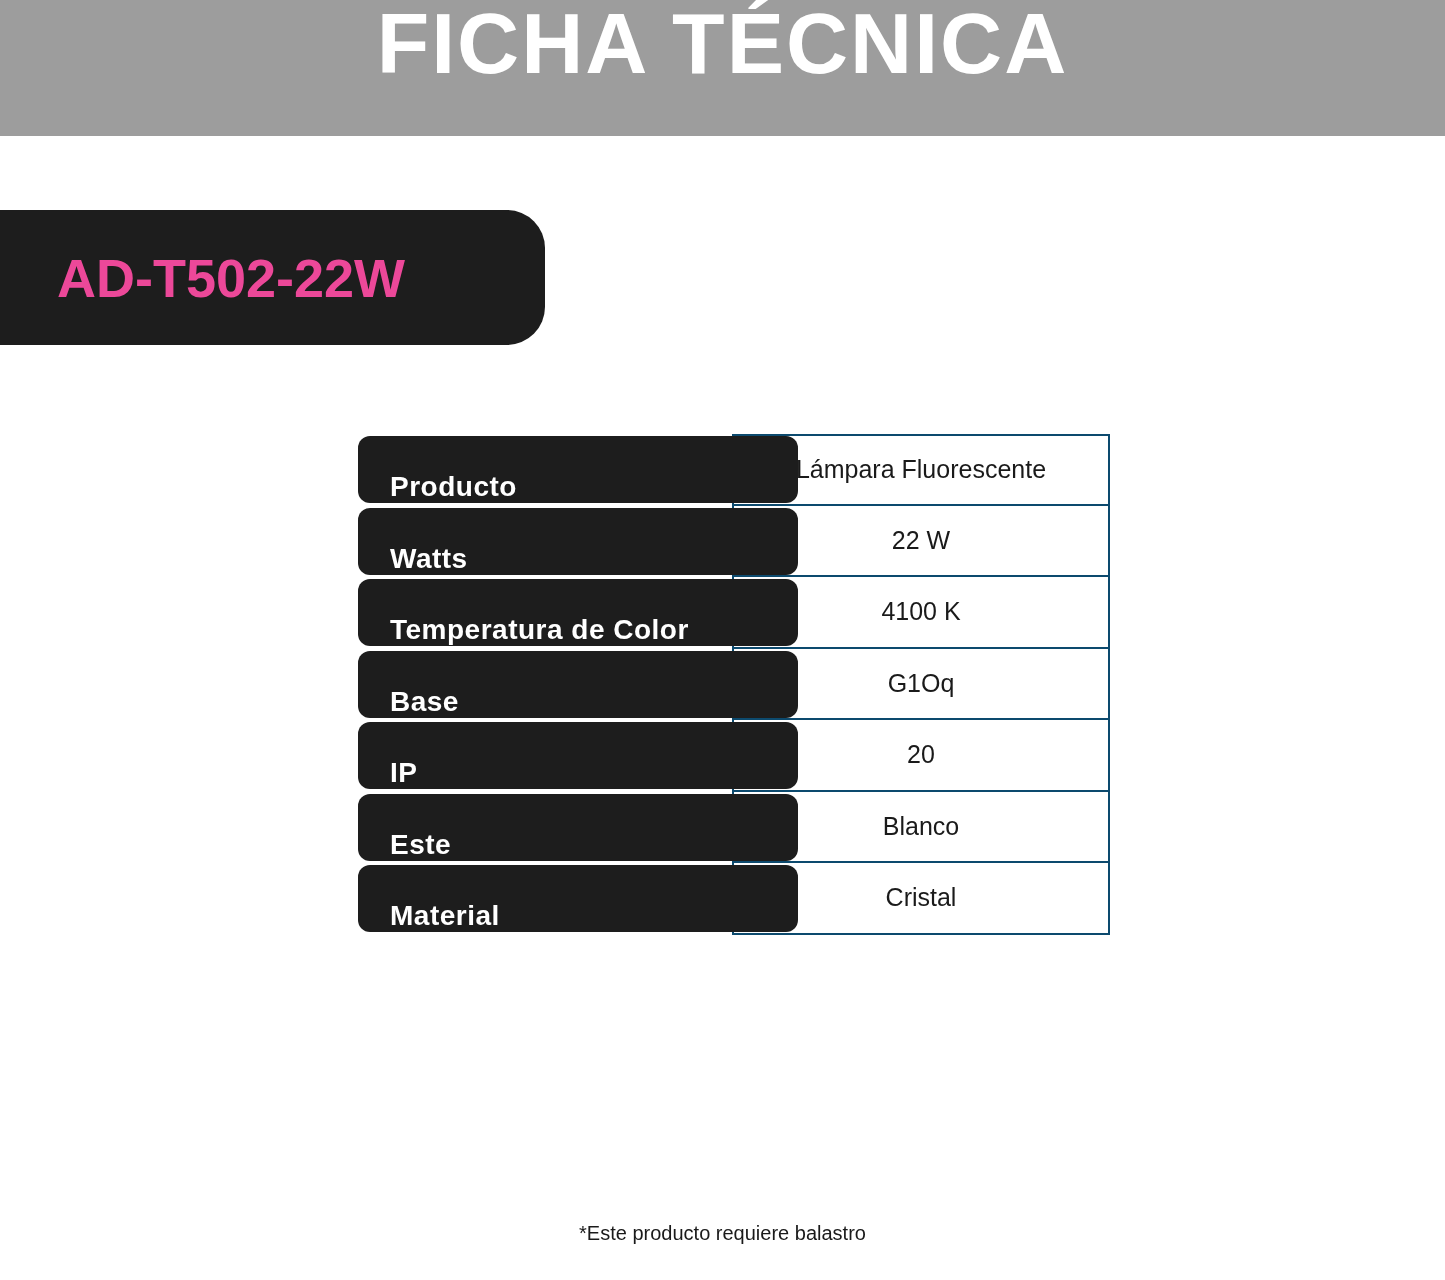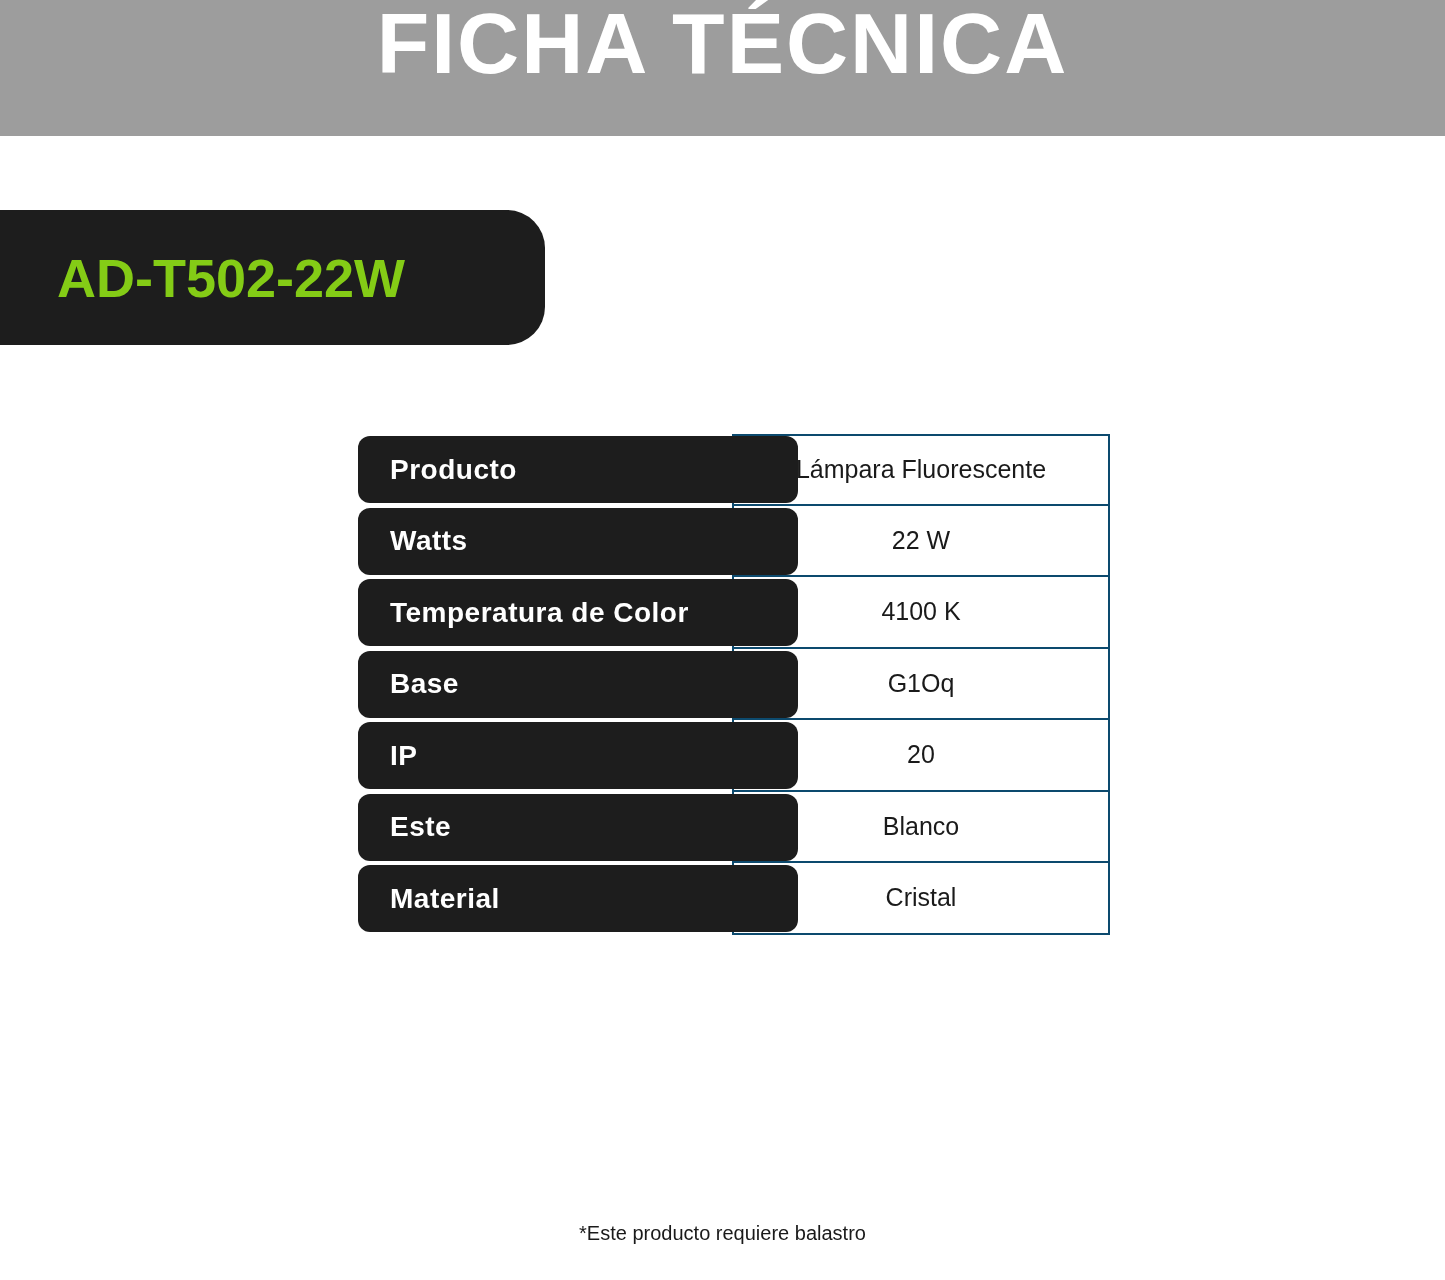--- a/index.html
+++ b/index.html
@@ -43,21 +43,21 @@
     left: 0;
     width: 545px;
     height: 135px;
     background: #1d1d1d;
     border-top-right-radius: 38px;
     border-bottom-right-radius: 38px;
     display: flex;
     align-items: center;
   }
   .model-text {
-    color: #84cc16;
+    color: #ec4899;
     font-size: 54px;
     font-weight: bold;
     padding-left: 57px;
     letter-spacing: 0px;
     font-family: "Liberation Sans", sans-serif;
   }
 
   
   .spec-table {
     position: absolute;
@@ -71,21 +71,21 @@
   }
   .spec-label {
     position: absolute;
     left: 0;
     top: 2px;
     width: 440px;
     height: 67px;
     background: #1d1d1d;
     border-radius: 12px;
     display: flex;
-    align-items: center;
+    align-items: flex-end;
     z-index: 2;
   }
   .spec-label span {
     color: #ffffff;
     font-size: 28px;
     font-weight: bold;
     padding-left: 32px;
     letter-spacing: 0.5px;
     white-space: nowrap;
     font-family: "Liberation Sans", sans-serif;

